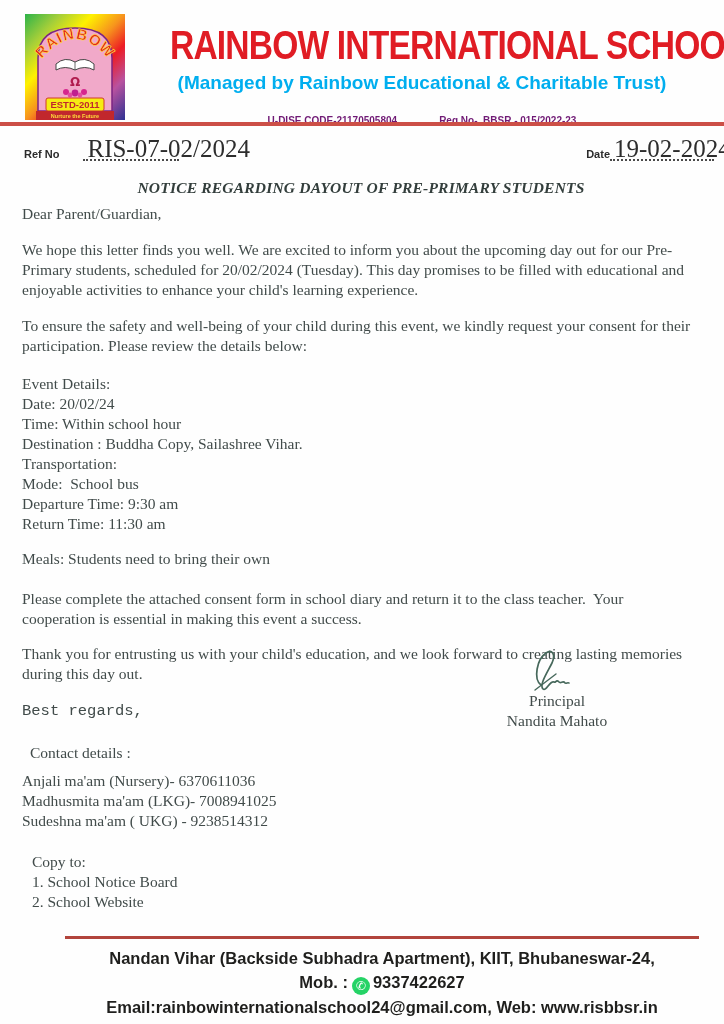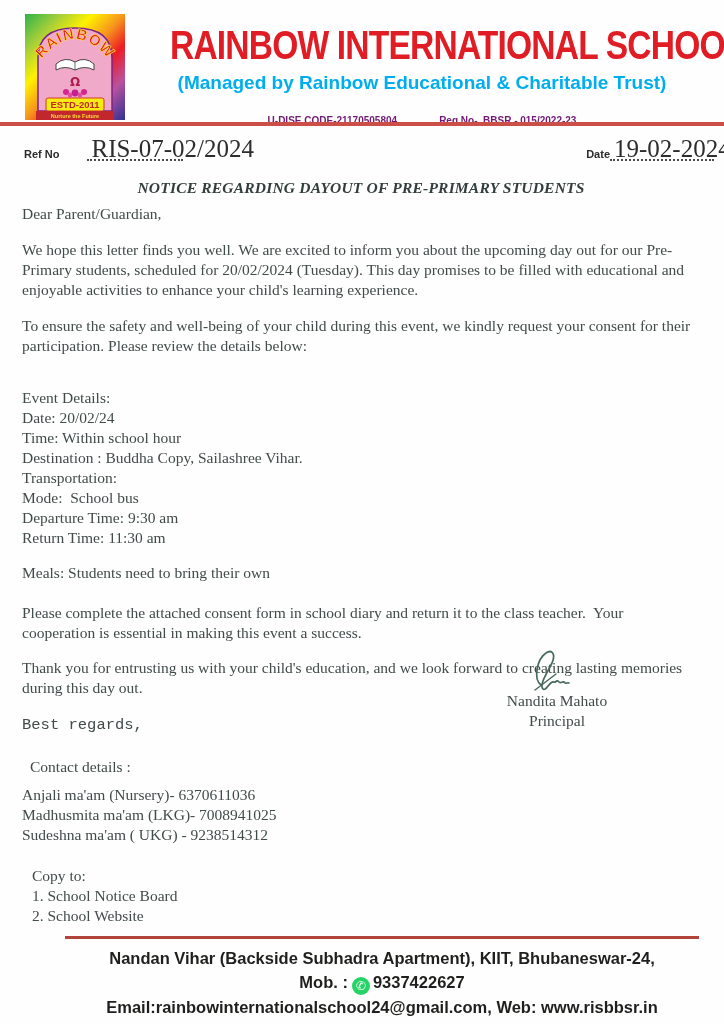--- a/index.html
+++ b/index.html
@@ -30,46 +30,46 @@
   }
   .reg-line{
     font-family:"Liberation Sans", sans-serif;
     font-weight:700;font-size:10px;line-height:20px;
     color:#701a75;margin-top:15px;white-space:pre;
   }
   .reg-line .sep{display:inline-block;width:42px;}
   .rule-top{position:absolute;left:0;right:0;top:122px;height:4px;background:#cc4f47;}
 
   
-  .meta-left{position:absolute;left:24px;top:133px;display:flex;align-items:flex-end;gap:28px;}
+  .meta-left{position:absolute;left:24px;top:133px;display:flex;align-items:flex-end;}
   .meta-right{position:absolute;right:10px;top:133px;display:flex;align-items:flex-end;}
   .meta-label{
     font-family:"Liberation Sans", sans-serif;font-weight:700;
     font-size:11px;color:#2b2b2b;padding-bottom:1px;white-space:nowrap;
   }
   .meta-fill{display:inline-block;border-bottom:2px dotted #4a4a4a;height:100%;}
-  .fill-ref{width:96px;}
+  .fill-ref{width:96px;margin-left:24px;}
   .fill-date{width:104px;}
   .meta-value{
     font-family:"Liberation Serif", serif;font-size:25px;line-height:26px;
     color:#2d2d2d;white-space:nowrap;position:relative;top:3px;left:4px;
   }
 
   
   .letter{
     position:absolute;left:22px;right:24px;top:178px;
     font-size:15.5px;line-height:20px;color:#414b4a;
   }
   .notice-title{
     text-align:center;font-weight:700;font-style:italic;
     color:#333e3c;letter-spacing:0.2px;margin:0 0 6px 0;
   }
   .salutation{margin:0 0 16px 0;}
   .para{margin:0 0 16px 0;white-space:pre-wrap;}
-  .para.p2{margin-bottom:32px;}
+  .para.p2{margin-bottom:18px;}
   .event-block{margin:0 0 15px 0;}
   .event-line{white-space:pre-wrap;}
   .meals{margin:0 0 20px 0;white-space:pre-wrap;}
   .para.p3{margin-bottom:15px;}
   .para.p4{margin-bottom:17px;}
   .closing{margin:0 0 22px 0;font-family:Liberation Mono, monospace;}
   .contact-heading{margin:8px;}
   .copy-block{margin:21px 0 0 10px;}
 
   
@@ -176,22 +176,22 @@
       <div>1. School Notice Board</div>
       <div>2. School Website</div>
     </div>
   </div>
 
   <div class="sig-block">
     <svg class="sig-svg" width="56" height="50" viewBox="0 0 56 50">
       <path d="M12 40 C4 34 8 14 17 8 C23 4 27 9 23 18 C18 28 10 40 14 44 C17 47 21 35 25 37 C27 38 27 34 30 37 C32 39 34 35 36 38 C37 39 39 37 40 38" fill="none" stroke="#46685b" stroke-width="1.7" stroke-linecap="round"></path>
       <path d="M6 45 L27 29" fill="none" stroke="#46685b" stroke-width="1.4" stroke-linecap="round"></path>
     </svg>
+    <div>Principal</div>
     <div>Nandita Mahato</div>
-    <div>Principal</div>
   </div>
 
   <div class="footer">
     <div class="rule-bottom"></div>
     <div class="footer-text">
       <div>Nandan Vihar (Backside Subhadra Apartment), KIIT, Bhubaneswar-24,</div>
       <div><span>Mob. :</span><span class="wa-icon">✆</span><span>9337422627</span></div>
       <div>Email:rainbowinternationalschool24@gmail.com, Web: www.risbbsr.in</div>
     </div>
   </div>

